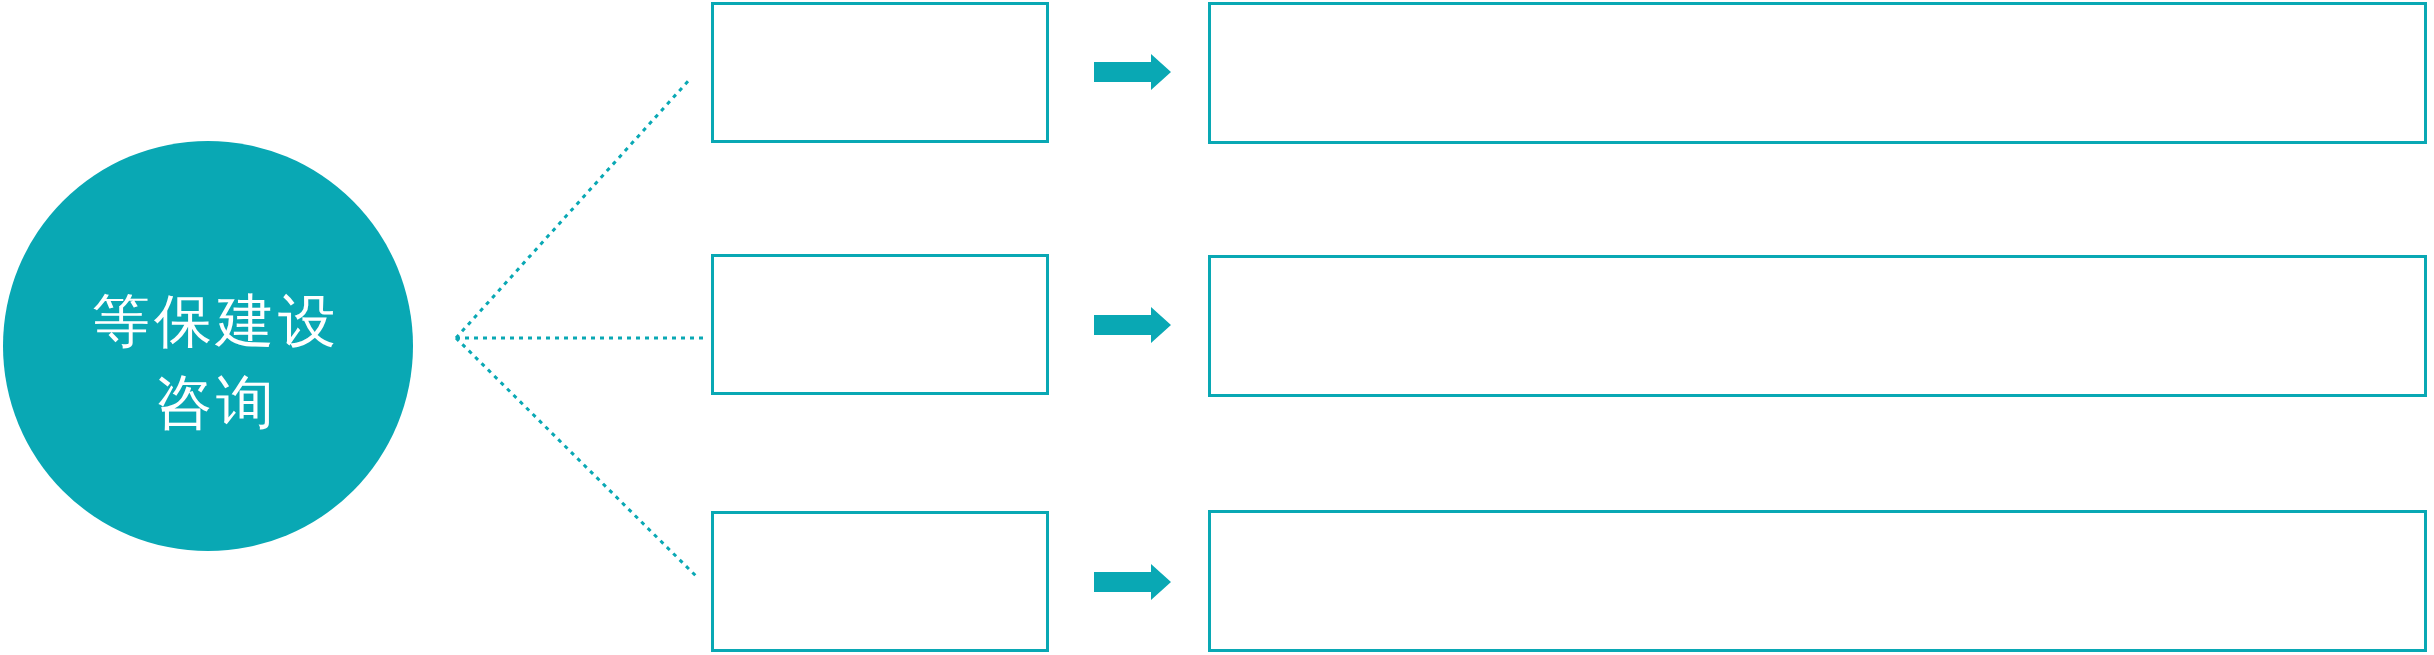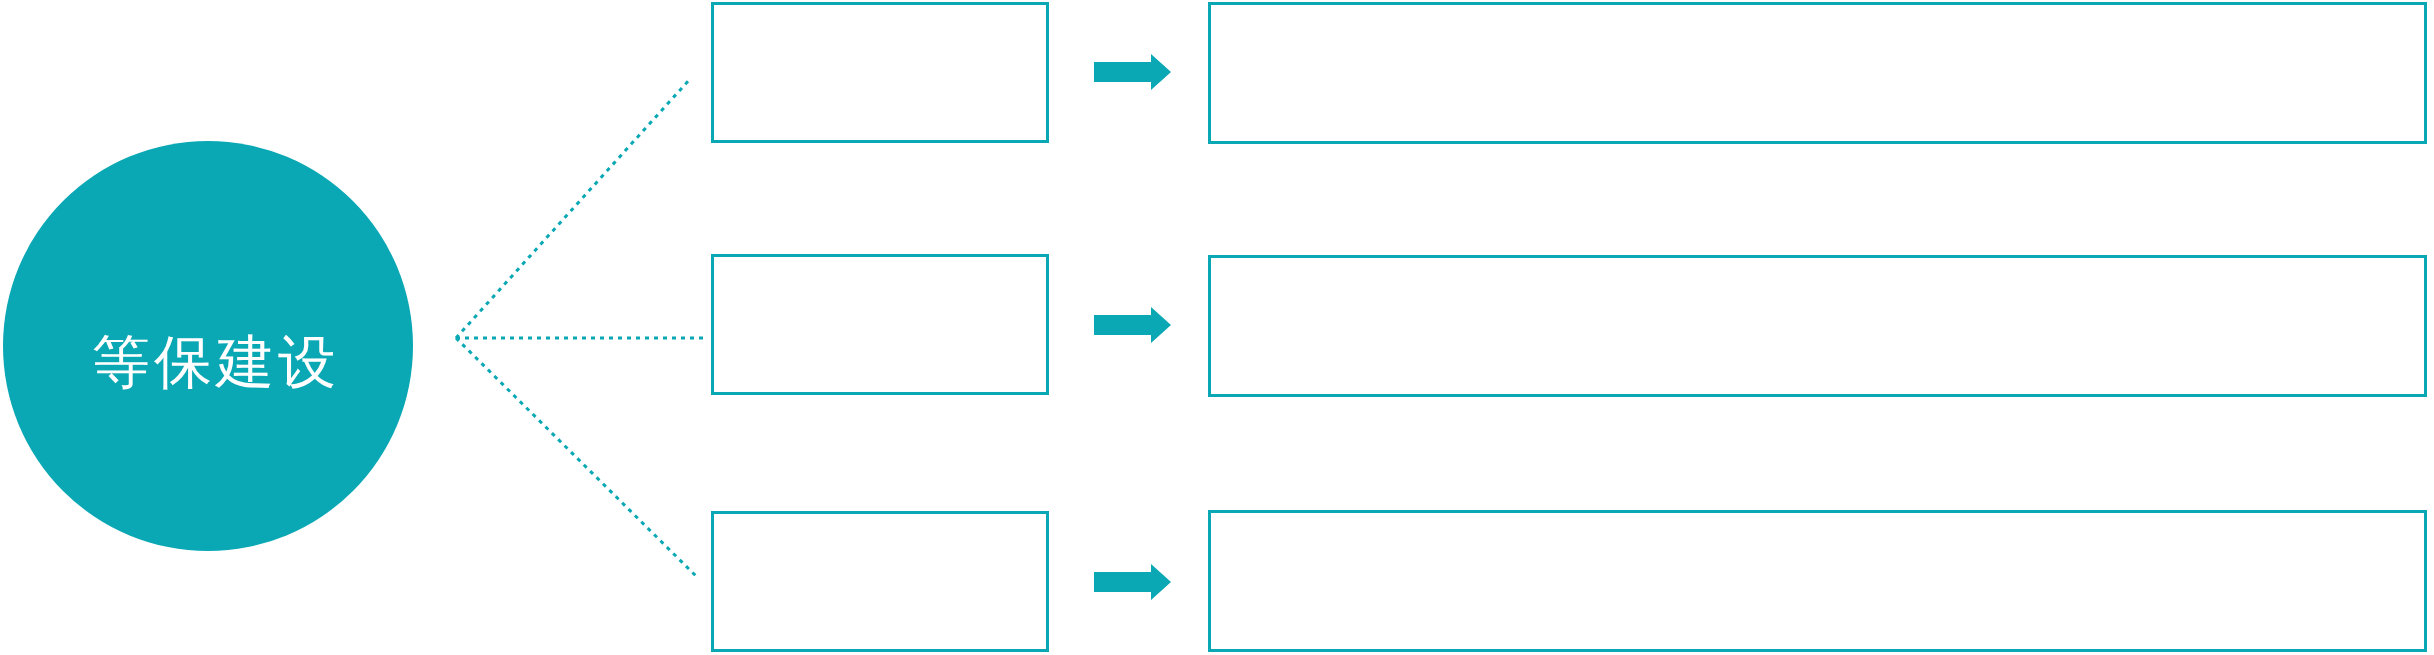--- a/index.html
+++ b/index.html
@@ -112,20 +112,21 @@
 
   <svg class="connectors" viewBox="0 0 2434 655" xmlns="http://www.w3.org/2000/svg">
     <line x1="456" y1="338" x2="690" y2="79"></line>
     <line x1="456" y1="338" x2="704" y2="338"></line>
     <line x1="456" y1="338" x2="698" y2="578"></line>
   </svg>
 
   <div class="topic-circle">
     <div class="topic-label">
       <div>等保建设</div>
+      <div>咨询</div>
     </div>
   </div>
 
   <div class="step-box r1">
     <span></span>
   </div>
   <svg class="arrow-icon r1" viewBox="0 0 77 36" xmlns="http://www.w3.org/2000/svg">
     <polygon points="0,8 57,8 57,0 77,18 57,36 57,28 0,28"></polygon>
   </svg>
   <div class="detail-box r1">

